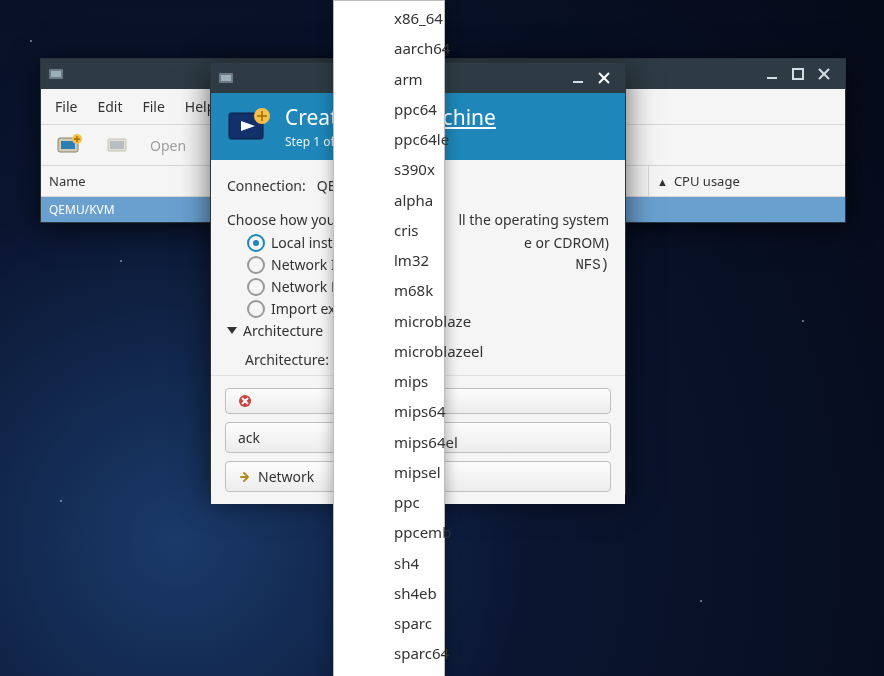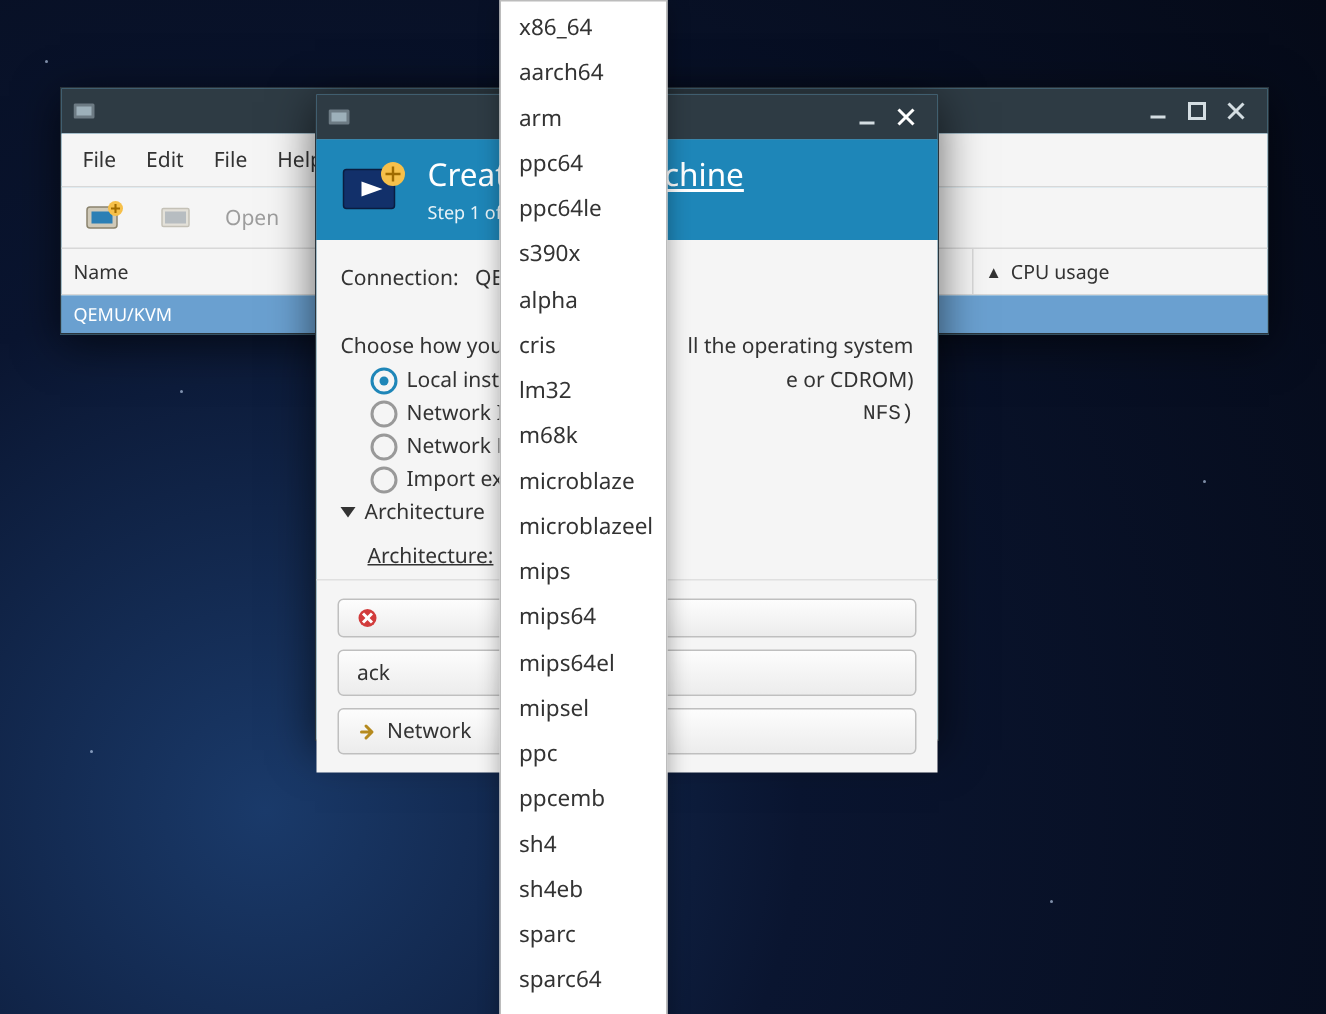--- a/index.html
+++ b/index.html
@@ -4,21 +4,21 @@
 <style>
   html,body{margin:0;padding:0;font-family:"Noto Sans","Segoe UI",Arial,sans-serif;font-size:14px;color:#333;}
   body{width:884px;height:676px;overflow:hidden;position:relative;
        background:radial-gradient(circle at 20% 80%, #1a3a6a 0%, #0a1530 40%, #050a18 100%);}
   
   .star{position:absolute;width:2px;height:2px;background:#cfe3ff;border-radius:50%;opacity:.6;}
   .star.s1{top:40px;left:30px;} .star.s2{top:260px;left:120px;} .star.s3{top:500px;left:60px;}
   .star.s4{top:600px;left:700px;} .star.s5{top:320px;right:80px;} .star.s6{top:90px;right:40px;}
 
   
-  .window{position:absolute;background:#7dd3fc;box-shadow:0 6px 28px rgba(0,0,0,.6);border:1px solid #2a343b;}
+  .window{position:absolute;background:#86efac;box-shadow:0 6px 28px rgba(0,0,0,.6);border:1px solid #2a343b;}
   .titlebar{height:30px;background:#2e3b44;display:flex;align-items:center;padding:0 8px;color:#d4dde2;}
   .titlebar .winicon{width:16px;height:14px;margin-right:6px;display:inline-block;position:relative;}
   .winicon svg{display:block;}
   .titlebar .spacer{flex:1;}
   .titlebar .ctl{width:26px;height:22px;display:flex;align-items:center;justify-content:center;cursor:pointer;color:#d4dde2;}
 
   
   #mainwin{left:40px;top:58px;width:804px;height:auto;}
   #mainwin .menubar{display:flex;gap:0;background:#f5f5f5;border-bottom:1px solid #d8d8d8;padding:4px 4px;}
   #mainwin .menubar span{padding:4px 10px;cursor:pointer;}
@@ -41,30 +41,30 @@
   #dlg .header-icon{width:46px;height:40px;}
   #dlg .body{padding:12px 16px 6px;color:#333;background:#f5f5f5;flex:1;}
   #dlg-inner{display:flex;flex-direction:column;height:calc(100% - 30px);} 
   #dlg .body .row{margin:4px 0;}
   #dlg .radio-row{display:flex;align-items:center;gap:6px;margin:3px 0 3px 20px;font-size:14px;}
   #dlg .radio{width:14px;height:14px;border:2px solid #1e86b8;border-radius:50%;display:inline-flex;align-items:center;justify-content:center;}
   #dlg .radio.off{border-color:#999;}
   #dlg .radio .dot{width:6px;height:6px;border-radius:50%;background:#1e86b8;}
   #dlg .expander{display:flex;align-items:center;gap:6px;cursor:pointer;}
   #dlg .expander .tri{width:0;height:0;border-left:5px solid transparent;border-right:5px solid transparent;border-top:7px solid #333;}
-  #dlg .arch-row{display:flex;align-items:center;gap:8px;margin:10px 0 0 18px;text-decoration:underline;}
+  #dlg .arch-row{display:flex;align-items:center;gap:8px;margin:10px 0 0 18px;}
   #dlg .footer{display:flex;justify-content:flex-end;gap:8px;padding:12px 14px;background:#f5f5f5;border-top:1px solid #e0e0e0;flex-direction:column;}
   .btn{display:flex;align-items:center;gap:6px;padding:5px 12px;border:1px solid #bfbfbf;border-radius:4px;
        background:linear-gradient(#fdfdfd,#ececec);cursor:pointer;font-size:14px;}
   .btn svg{display:block;}
 
   
   #dropdown{position:absolute;left:333px;top:0;width:110px;background:#fff;border:1px solid #bcbcbc;
             box-shadow:0 4px 14px rgba(0,0,0,.35);padding:2px 0;z-index:50;}
-  #dropdown .opt{padding:5px 10px 5px 12px;font-size:15px;color:#333;cursor:pointer;line-height:1.35;}
+  #dropdown .opt{padding:5px 10px 5px 12px;font-size:15px;color:#333;cursor:pointer;line-height:1.35;margin-left:48px;}
 </style>
 </head>
 <body>
 
 <div class="star s1"></div>
 <div class="star s2"></div>
 <div class="star s3"></div>
 <div class="star s4"></div>
 <div class="star s5"></div>
 <div class="star s6"></div>
@@ -180,21 +180,21 @@
       </div>
     </div>
 
     <div class="body">
       <div class="row">
         <span>Connection:</span>
         &nbsp;
         <span>QE</span>
       </div>
 
-      <div class="row" style="margin-top:26px;display:flex;justify-content:space-between;">
+      <div class="row" style="margin-top:15px;display:flex;justify-content:space-between;">
         <span>Choose how you</span>
         <span>ll the operating system</span>
       </div>
 
       <div class="radio-row">
         <span class="radio">
             <span class="dot"></span>
           </span>
         <span>Local insta</span>
         <span style="margin-left:auto;">e or CDROM)</span>

